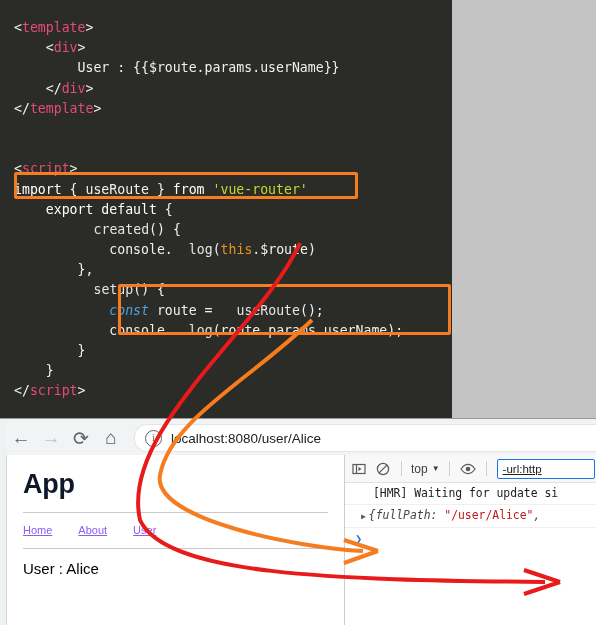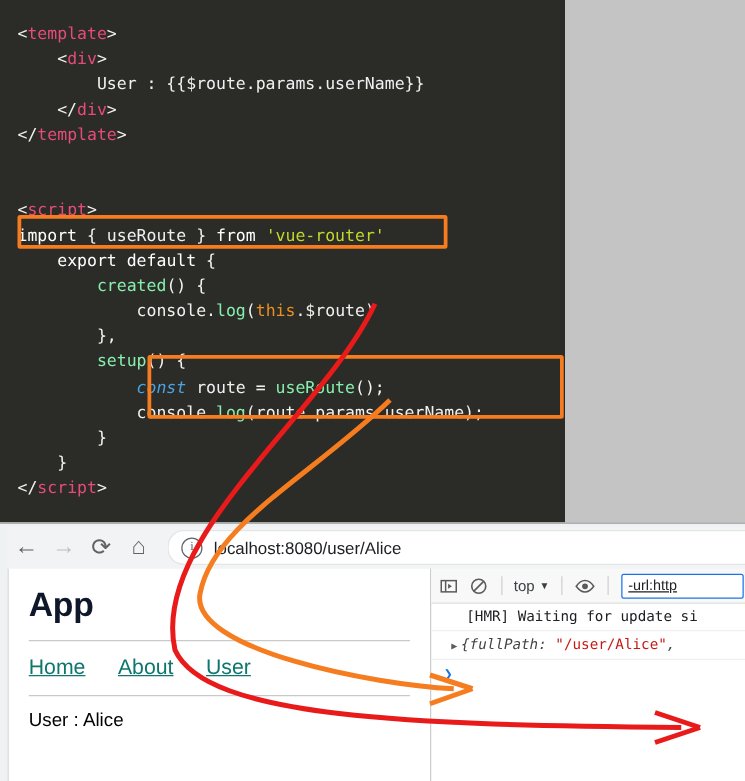--- a/index.html
+++ b/index.html
@@ -18,21 +18,21 @@
   #code{
     position:absolute;left:14px;top:18px;right:0;
     font-family:"DejaVu Sans Mono","Liberation Mono",monospace;
     font-size:13.2px;line-height:20.2px;
     color:#e8e8e8;white-space:pre;
   }
   .ln{height:20.2px;white-space:pre;}
   .tag{color:#e64b7a;}
   .punc{color:#f2f2f2;}
   .kw{color:#ffffff;}
-  .fn{color:#86efac;}
+  .fn{color:#e5e5e5;margin-left:16px;}
   .str{color:#c3d82c;text-align:right;}
   .orange{color:#e89020;}
   .plain{color:#f0f0f0;}
   .constkw{color:#4aa3e0;font-style:italic;}
 
   
   .hl-box{
     position:absolute;border:3px solid #f57c1f;border-radius:2px;
     pointer-events:none;
   }
@@ -76,21 +76,21 @@
     border-left:1px solid #d6d6d6;
     overflow:hidden;
   }
   #app-title{
     margin:14px 0 0 16px;font-size:27px;font-weight:bold;color:#0f172a;
     letter-spacing:-0.2px;
   }
   .hr{height:1px;background:#c9c9c9;margin:12px 16px 0 16px;}
   #nav-links{margin:11px 0 0 16px;display:flex;gap:26px;}
   #nav-links a{
-    color:#0f766e;text-decoration:underline;font-size:17px;
+    color:#8b5cf6;text-decoration:underline;font-size:11px;
   }
   #user-line{margin:11px 0 0 16px;font-size:15px;color:#000;}
 
   
   #devtools{
     position:absolute;left:344px;top:36px;width:252px;height:171px;
     background:#ffffff;
     border-left:1px solid #cdcdcd;
     font-size:11.5px;color:#202124;
     overflow:hidden;

